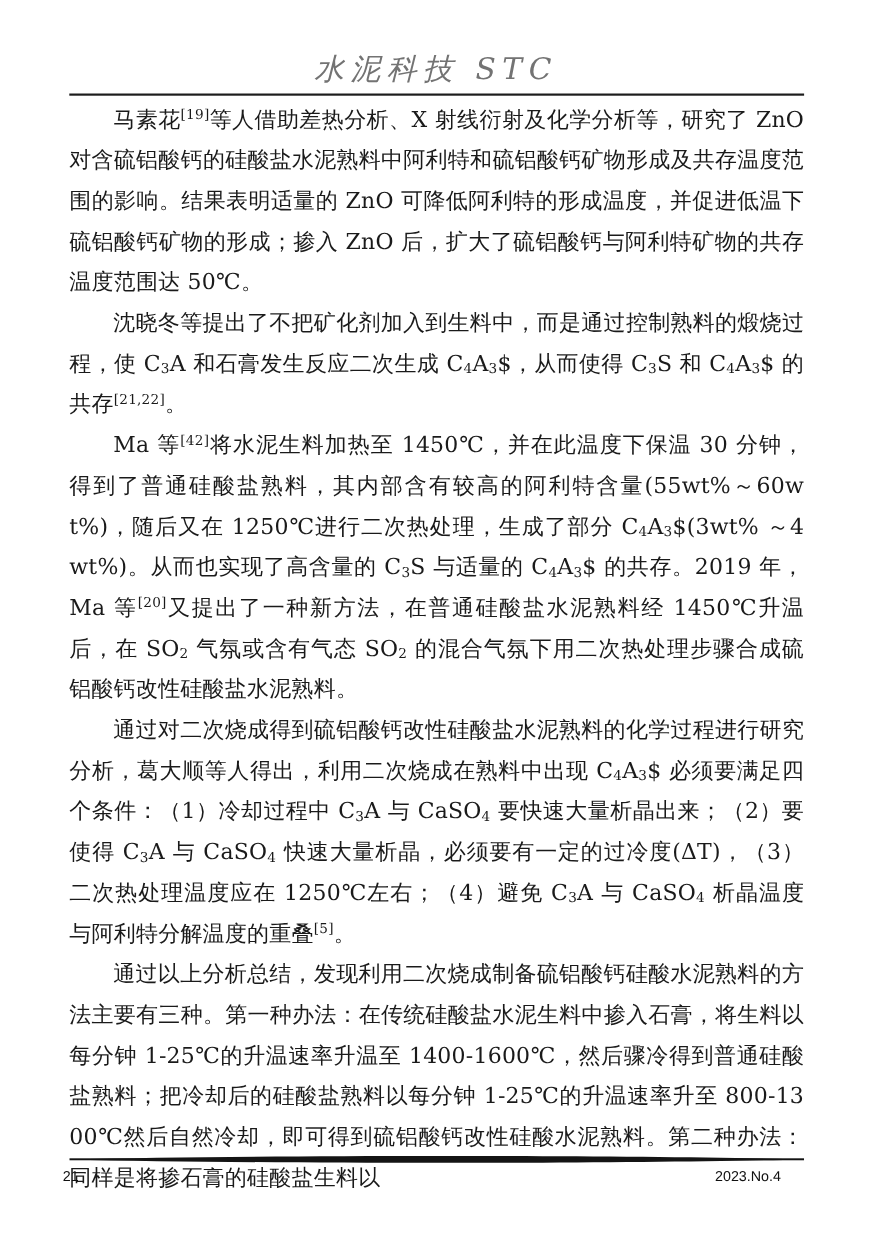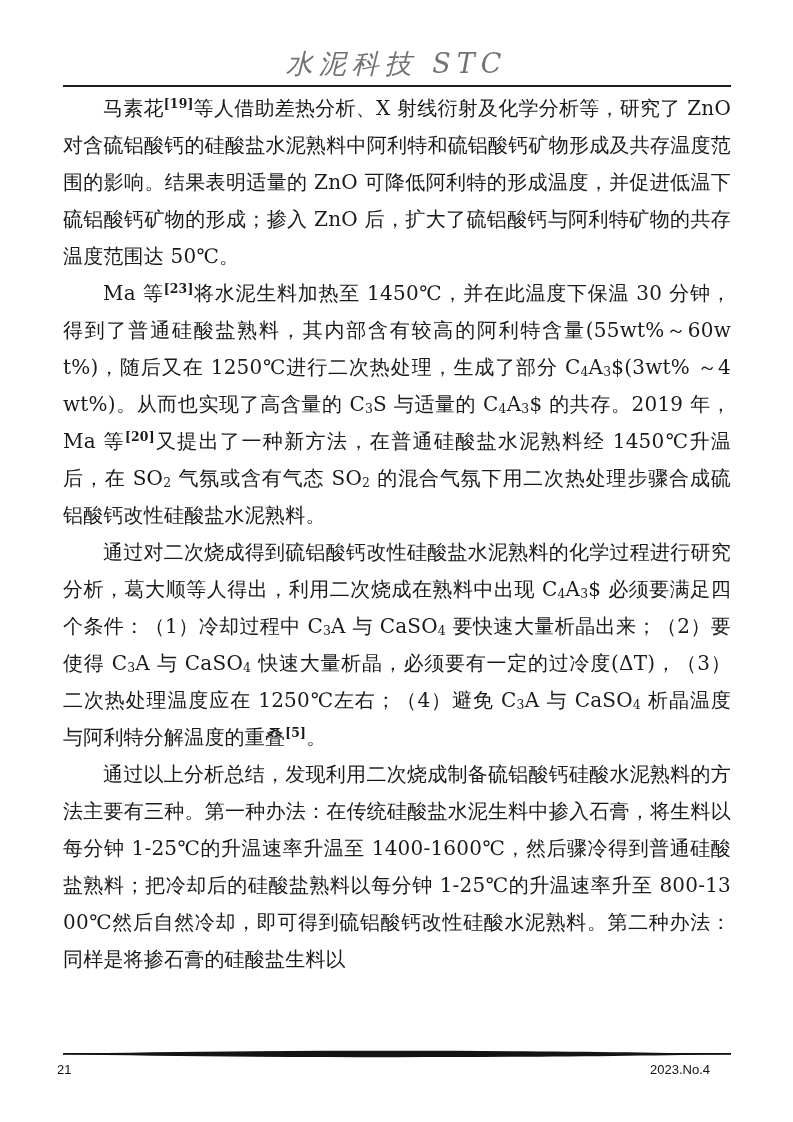--- a/index.html
+++ b/index.html
@@ -55,21 +55,21 @@
     line-height: 37px;
     font-weight: bold;
     font-family: "DejaVu Sans", "Liberation Sans", sans-serif;
     letter-spacing: 0.5px;
     text-indent: 0;
   }
   .para sup, .para sub, .heading sup, .heading sub {
     font-size: 0.62em;
     line-height: 0;
   }
-  .para sup { vertical-align: 0.55em; font-weight: bold; }
+  .para sup { vertical-align: 0.55em; }
   .para sub { vertical-align: -0.18em; }
   .footer-rule {
     position: absolute;
     top: 1049px;
     left: 63px;
     width: 668px;
     height: 10px;
   }
   .footer-text {
     position: absolute;
@@ -93,21 +93,22 @@
 <body>
 
 <div class="page">
 
   <div class="journal-title">水泥科技 STC</div>
 
   <div class="header-rule"></div>
 
   <main class="doc-body">
     <p class="para">马素花<sup>[19]</sup>等人借助差热分析、X 射线衍射及化学分析等，研究了 ZnO 对含硫铝酸钙的硅酸盐水泥熟料中阿利特和硫铝酸钙矿物形成及共存温度范围的影响。结果表明适量的 ZnO 可降低阿利特的形成温度，并促进低温下硫铝酸钙矿物的形成；掺入 ZnO 后，扩大了硫铝酸钙与阿利特矿物的共存温度范围达 50℃。</p>
-    <p class="para">Ma 等<sup>[23]</sup>将水泥生料加热至 1450℃，并在此温度下保温 30 分钟，得到了普通硅酸盐熟料，其内部含有较高的阿利特含量(55wt%～60wt%)，随后又在 1250℃进行二次热处理，生成了部分 C<sub>4</sub>A<sub>3</sub>$(3wt% ～4wt%)。从而也实现了高含量的 C<sub>3</sub>S 与适量的 C<sub>4</sub>A<sub>3</sub>$ 的共存。2019 年，Ma 等<sup>[20]</sup>又提出了一种新方法，在普通硅酸盐水泥熟料经 1450℃升温后，在 SO<sub>2</sub> 气氛或含有气态 SO<sub>2</sub> 的混合气氛下用二次热处理步骤合成硫铝酸钙改性硅酸盐水泥熟料。</p>
+    <p class="para">沈晓冬等提出了不把矿化剂加入到生料中，而是通过控制熟料的煅烧过程，使 C<sub>3</sub>A 和石膏发生反应二次生成 C<sub>4</sub>A<sub>3</sub>$，从而使得 C<sub>3</sub>S 和 C<sub>4</sub>A<sub>3</sub>$ 的共存<sup>[21,22]</sup>。</p>
+    <p class="para">Ma 等<sup>[42]</sup>将水泥生料加热至 1450℃，并在此温度下保温 30 分钟，得到了普通硅酸盐熟料，其内部含有较高的阿利特含量(55wt%～60wt%)，随后又在 1250℃进行二次热处理，生成了部分 C<sub>4</sub>A<sub>3</sub>$(3wt% ～4wt%)。从而也实现了高含量的 C<sub>3</sub>S 与适量的 C<sub>4</sub>A<sub>3</sub>$ 的共存。2019 年，Ma 等<sup>[20]</sup>又提出了一种新方法，在普通硅酸盐水泥熟料经 1450℃升温后，在 SO<sub>2</sub> 气氛或含有气态 SO<sub>2</sub> 的混合气氛下用二次热处理步骤合成硫铝酸钙改性硅酸盐水泥熟料。</p>
     <p class="para">通过对二次烧成得到硫铝酸钙改性硅酸盐水泥熟料的化学过程进行研究分析，葛大顺等人得出，利用二次烧成在熟料中出现 C<sub>4</sub>A<sub>3</sub>$ 必须要满足四个条件：（1）冷却过程中 C<sub>3</sub>A 与 CaSO<sub>4</sub> 要快速大量析晶出来；（2）要使得 C<sub>3</sub>A 与 CaSO<sub>4</sub> 快速大量析晶，必须要有一定的过冷度(ΔT)，（3）二次热处理温度应在 1250℃左右；（4）避免 C<sub>3</sub>A 与 CaSO<sub>4</sub> 析晶温度与阿利特分解温度的重叠<sup>[5]</sup>。</p>
     <p class="para">通过以上分析总结，发现利用二次烧成制备硫铝酸钙硅酸水泥熟料的方法主要有三种。第一种办法：在传统硅酸盐水泥生料中掺入石膏，将生料以每分钟 1-25℃的升温速率升温至 1400-1600℃，然后骤冷得到普通硅酸盐熟料；把冷却后的硅酸盐熟料以每分钟 1-25℃的升温速率升至 800-1300℃然后自然冷却，即可得到硫铝酸钙改性硅酸水泥熟料。第二种办法：同样是将掺石膏的硅酸盐生料以</p>
   </main>
 
   <svg class="footer-rule" viewBox="0 0 668 10" preserveAspectRatio="none" aria-hidden="true">
     <rect x="0" y="4" width="668" height="1.8" fill="#141414"></rect>
     <path d="M0,5 C180,0.8 488,0.8 668,5 C488,9.2 180,9.2 0,5 Z" fill="#141414"></path>
   </svg>
 
   <div class="footer-text page-number">21</div>

